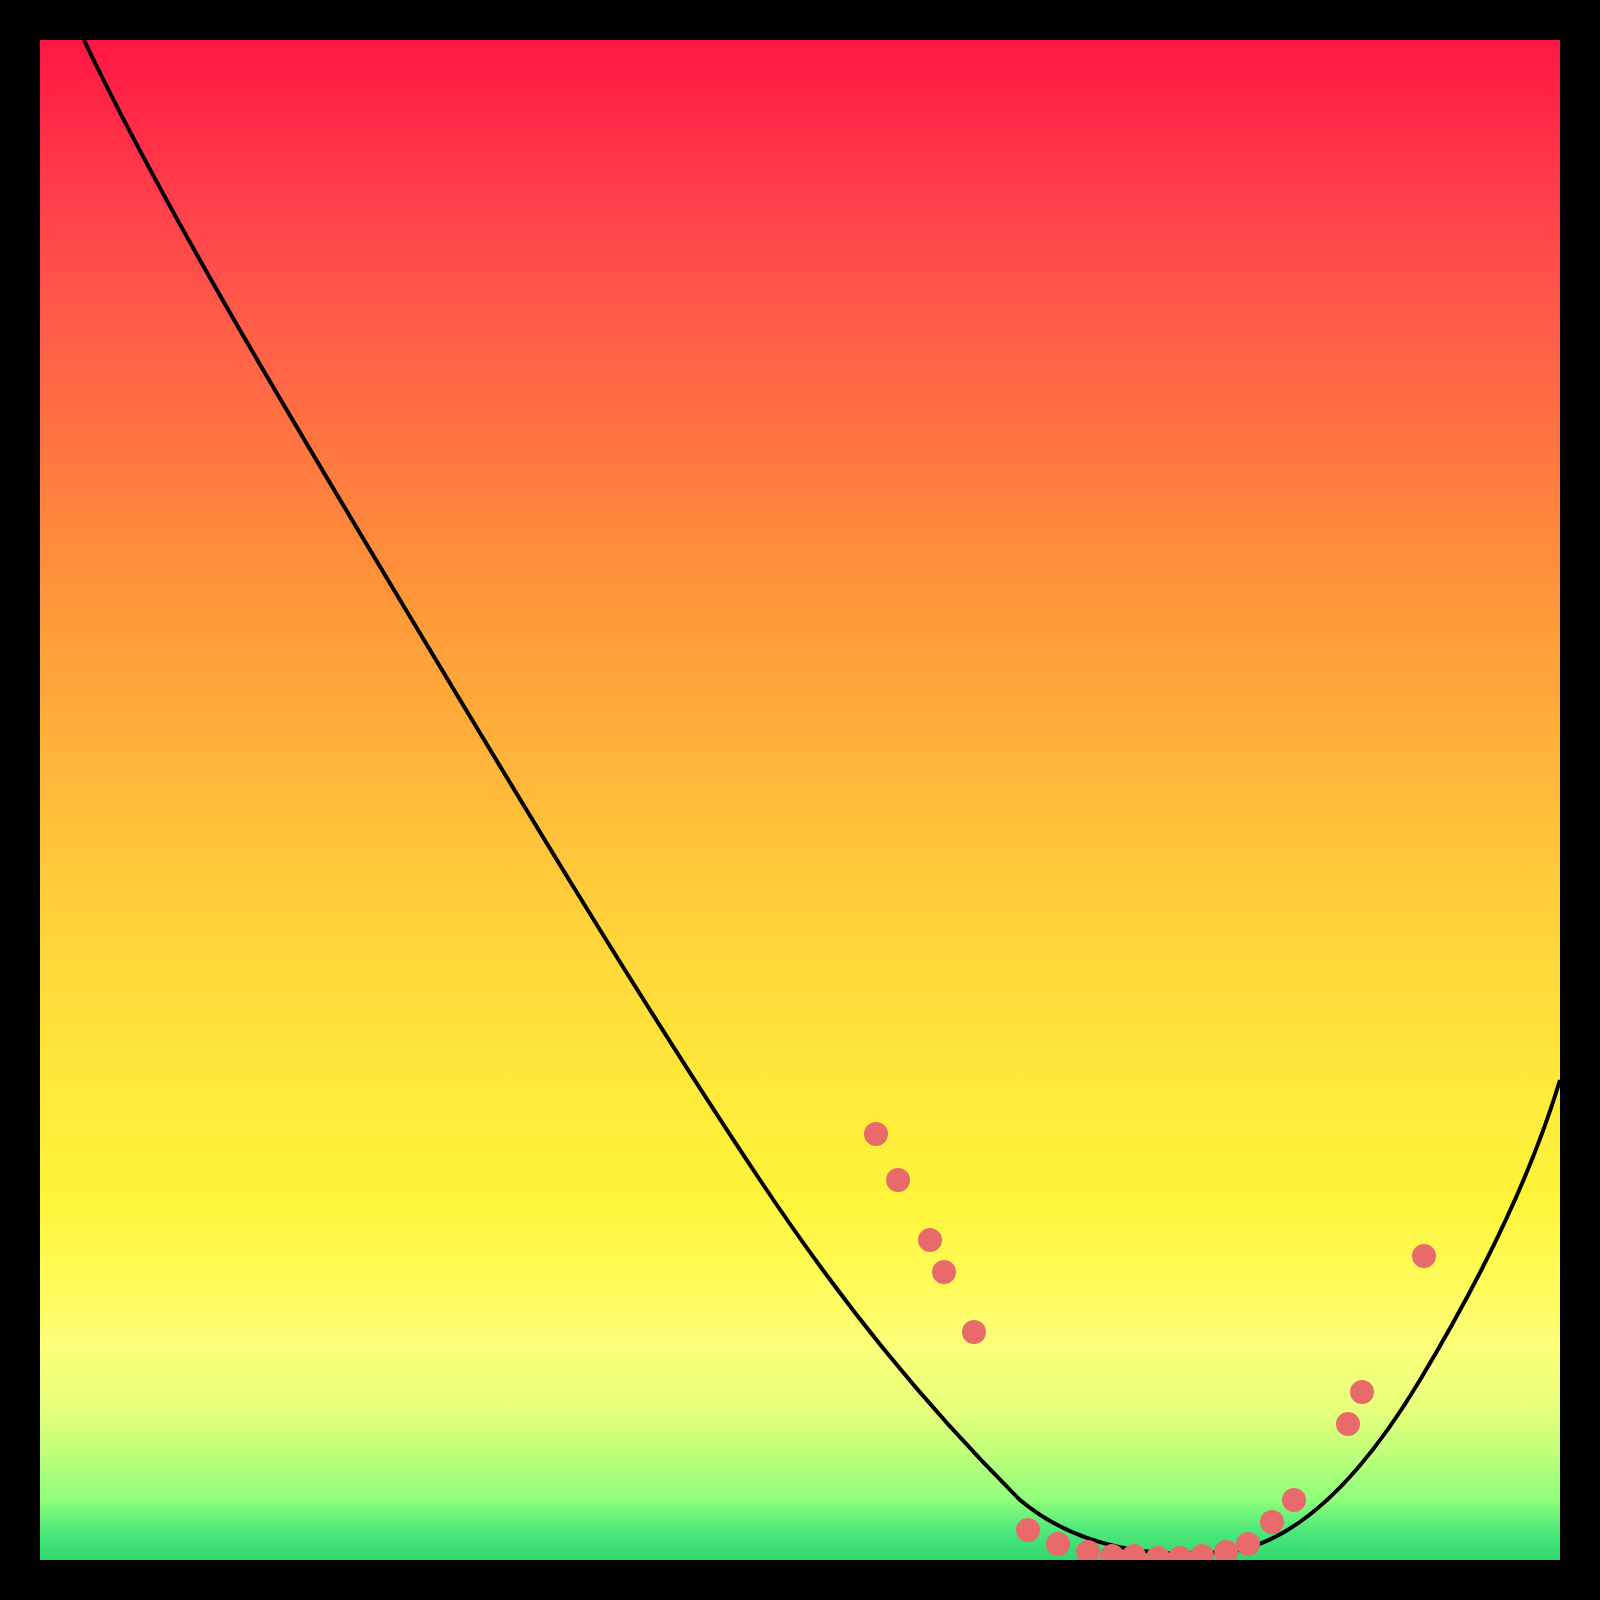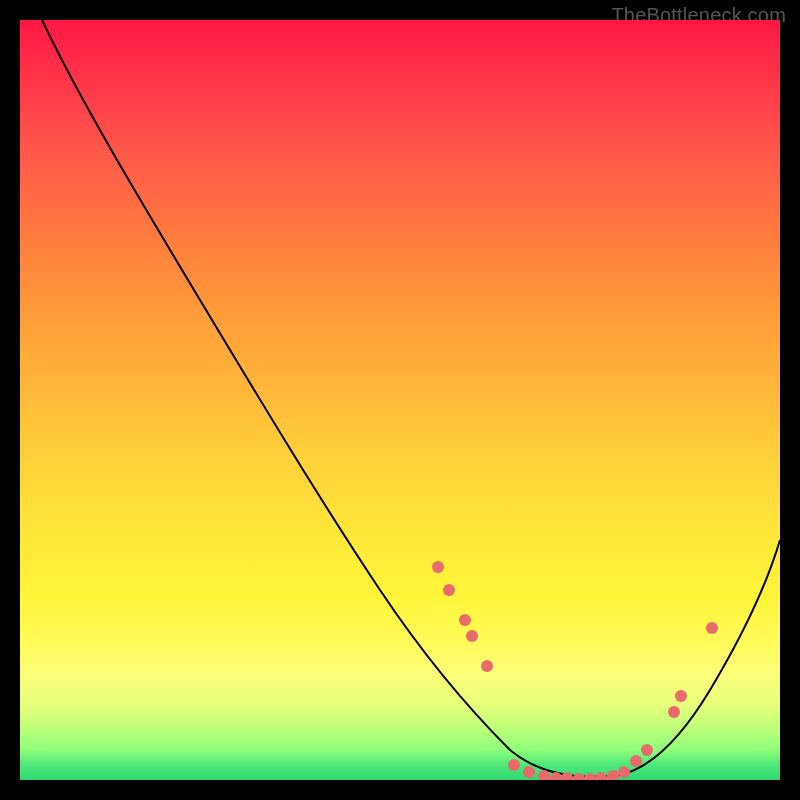--- a/index.html
+++ b/index.html
@@ -56,21 +56,20 @@
     stroke-width: 2;
   }
   .dot {
     fill: #e86a6a;
   }
 </style>
 </head>
 <body>
 
 <div class="chart-container">
-  <div class="watermark">TheBottleneck.com</div>
   <div class="plot-area">
     <svg class="curve" viewBox="0 0 760 760" preserveAspectRatio="none">
       <path d="M 22 0
            C 60 80, 120 180, 180 280
            C 240 380, 300 480, 360 570
            C 400 630, 440 680, 490 730
            C 520 755, 560 760, 600 755
            C 630 748, 660 720, 690 670
            C 720 620, 745 570, 760 520"></path>
       <g>

